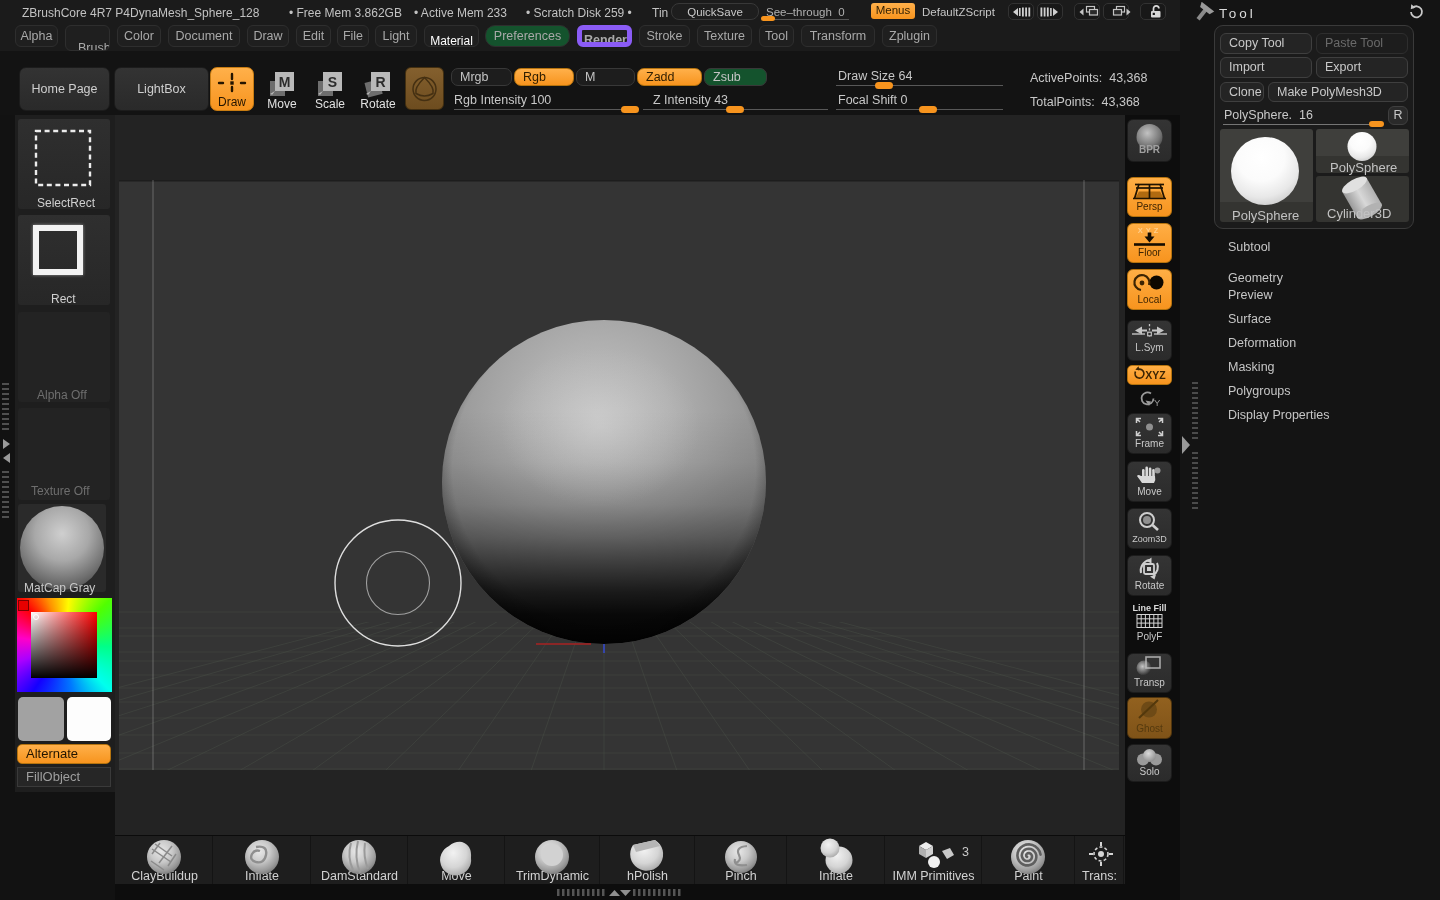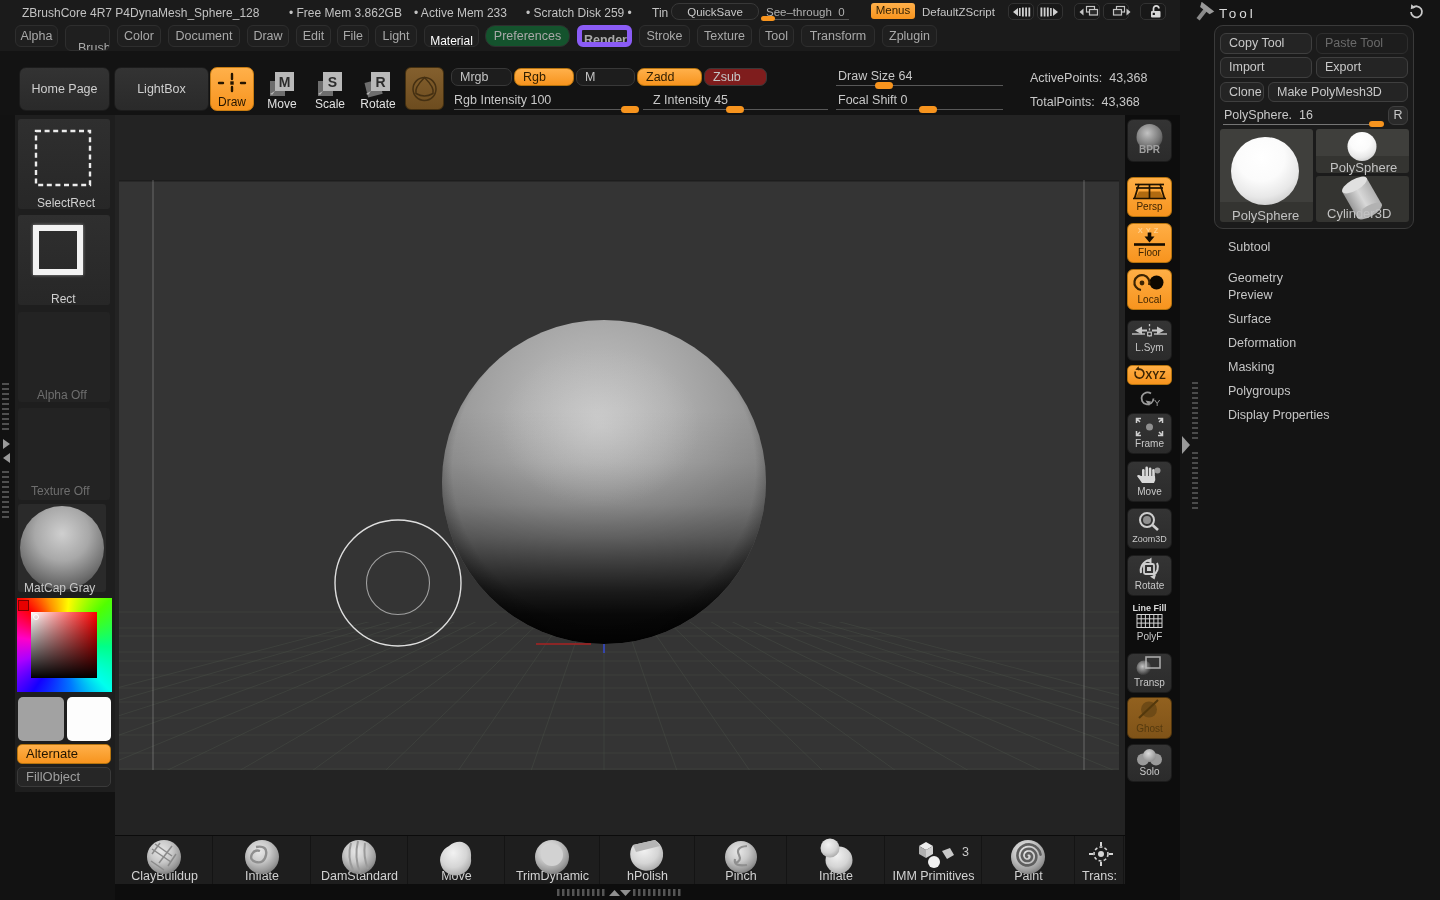--- a/index.html
+++ b/index.html
@@ -103,25 +103,25 @@
 </svg>
 <div style="position:absolute;left:405px;top:67px;width:39px;height:43px;background:linear-gradient(#84602e,#6d4c1f);border:1px solid #432f10;border-radius:6px;color:#c4c4c4;font-size:12.5px;line-height:41px;padding:0 0 0 8px;box-sizing:border-box;white-space:nowrap;overflow:hidden;"></div>
 <svg style="position:absolute;left:405px;top:67px;" width="39" height="43" viewBox="0 0 39 43">
 <circle cx="19.5" cy="22" r="11.5" fill="none" stroke="#453012" stroke-width="1.5"></circle>
 <path d="M19.5 10.5 C26 17 29.5 22 28 26.5 Q19.5 31.5 11 26.5 C9.5 22 13 17 19.5 10.5 Z" fill="none" stroke="#453012" stroke-width="1.5"></path>
 </svg>
 <div style="position:absolute;left:451px;top:68px;width:61px;height:18px;background:#1d1d1d;border:1px solid #383838;border-radius:7px;color:#c4c4c4;font-size:12.5px;line-height:16px;padding:0 0 0 8px;box-sizing:border-box;white-space:nowrap;overflow:hidden;">Mrgb</div>
 <div style="position:absolute;left:514px;top:68px;width:60px;height:18px;background:linear-gradient(#ffb04a,#f7941e);border:1px solid #b5730e;border-radius:7px;color:#2e1d00;font-size:12.5px;line-height:16px;padding:0 0 0 8px;box-sizing:border-box;white-space:nowrap;overflow:hidden;">Rgb</div>
 <div style="position:absolute;left:576px;top:68px;width:59px;height:18px;background:#1d1d1d;border:1px solid #383838;border-radius:7px;color:#c4c4c4;font-size:12.5px;line-height:16px;padding:0 0 0 8px;box-sizing:border-box;white-space:nowrap;overflow:hidden;">M</div>
 <div style="position:absolute;left:637px;top:68px;width:65px;height:18px;background:linear-gradient(#ffb04a,#f7941e);border:1px solid #b5730e;border-radius:7px;color:#2e1d00;font-size:12.5px;line-height:16px;padding:0 0 0 8px;box-sizing:border-box;white-space:nowrap;overflow:hidden;">Zadd</div>
-<div style="position:absolute;left:704px;top:68px;width:63px;height:18px;background:#7f1d1d;border:1px solid #383838;border-radius:7px;color:#c4c4c4;font-size:12.5px;line-height:16px;padding:0 0 0 8px;box-sizing:border-box;white-space:nowrap;overflow:hidden;">Zsub</div>
+<div style="position:absolute;left:704px;top:68px;width:63px;height:18px;background:#14532d;border:1px solid #383838;border-radius:7px;color:#c4c4c4;font-size:12.5px;line-height:16px;padding:0 0 0 8px;box-sizing:border-box;white-space:nowrap;overflow:hidden;">Zsub</div>
 <div style="position:absolute;left:454px;top:93px;color:#c8c8c8;font-size:12.5px;white-space:nowrap;">Rgb Intensity 100</div>
 <div style="position:absolute;left:454px;top:109px;width:184px;height:1px;background:#585858;"></div>
 <div style="position:absolute;left:621px;top:106px;width:18px;height:7px;background:#f7941e;border-radius:4px;"></div>
-<div style="position:absolute;left:653px;top:93px;color:#c8c8c8;font-size:12.5px;white-space:nowrap;">Z Intensity 45</div>
+<div style="position:absolute;left:653px;top:93px;color:#c8c8c8;font-size:12.5px;white-space:nowrap;">Z Intensity 43</div>
 <div style="position:absolute;left:643px;top:109px;width:185px;height:1px;background:#585858;"></div>
 <div style="position:absolute;left:726px;top:106px;width:18px;height:7px;background:#f7941e;border-radius:4px;"></div>
 <div style="position:absolute;left:838px;top:69px;color:#c8c8c8;font-size:12.5px;white-space:nowrap;">Draw Size 64</div>
 <div style="position:absolute;left:836px;top:85px;width:167px;height:1px;background:#585858;"></div>
 <div style="position:absolute;left:875px;top:82px;width:18px;height:7px;background:#f7941e;border-radius:4px;"></div>
 <div style="position:absolute;left:838px;top:93px;color:#c8c8c8;font-size:12.5px;white-space:nowrap;">Focal Shift 0</div>
 <div style="position:absolute;left:836px;top:109px;width:167px;height:1px;background:#585858;"></div>
 <div style="position:absolute;left:919px;top:106px;width:18px;height:7px;background:#f7941e;border-radius:4px;"></div>
 <div style="position:absolute;left:1030px;top:71px;color:#c8c8c8;font-size:12.5px;white-space:nowrap;">ActivePoints:&nbsp; 43,368</div>
 <div style="position:absolute;left:1030px;top:95px;color:#c8c8c8;font-size:12.5px;white-space:nowrap;">TotalPoints:&nbsp; 43,368</div>
@@ -154,21 +154,21 @@
 <div style="position:absolute;left:24px;top:581px;color:#c8c8c8;font-size:12px;white-space:nowrap;">MatCap Gray</div>
 <div style="position:absolute;left:17px;top:598px;width:95px;height:94px;
 background:conic-gradient(from 315deg, #ff0004 0%, #ff9000 7%, #fffb00 14%, #51ff00 25%, #00ff88 38%, #00ffee 50%, #0077ff 60%, #1400ff 72%, #ab00ff 82%, #ff00c8 90%, #ff0004 100%);"></div>
 <div style="position:absolute;left:31px;top:612px;width:66px;height:66px;
 background:linear-gradient(to top, #000, rgba(0,0,0,0) ), linear-gradient(to right, #fff, #f00);"></div>
 <div style="position:absolute;left:18px;top:600px;width:11px;height:11px;background:#e80000;border:1.5px solid #7e0000;"></div>
 <div style="position:absolute;left:33px;top:614px;width:6px;height:6px;border:1.5px solid #fff;border-radius:50%;"></div>
 <div style="position:absolute;left:18px;top:697px;width:46px;height:44px;background:#a2a2a2;border-radius:5px;"></div>
 <div style="position:absolute;left:67px;top:697px;width:44px;height:44px;background:#fdfdfd;border-radius:5px;"></div>
 <div style="position:absolute;left:17px;top:744px;width:94px;height:20px;background:linear-gradient(#ffb04a,#f7941e);border:1px solid #b5730e;border-radius:5px;color:#221500;font-size:13px;line-height:18px;padding:0 0 0 8px;box-sizing:border-box;white-space:nowrap;overflow:hidden;">Alternate</div>
-<div style="position:absolute;left:17px;top:767px;width:94px;height:20px;background:#262626;border:1px solid #3a3a3a;border-radius:5px;color:#9f9f9f;font-size:13px;line-height:18px;padding:0 0 0 8px;box-sizing:border-box;white-space:nowrap;overflow:hidden;">FillObject</div>
+<div style="position:absolute;left:17px;top:767px;width:94px;height:20px;background:#262626;border:1px solid #3a3a3a;border-radius:0;color:#9f9f9f;font-size:13px;line-height:18px;padding:0 0 0 8px;box-sizing:border-box;white-space:nowrap;overflow:hidden;">FillObject</div>
 <svg style="position:absolute;left:1px;top:383px;" width="12" height="140" viewBox="0 0 12 140">
 <g fill="#4f4f4f">
       <rect x="1" y="0" width="7" height="2"></rect>
       <rect x="1" y="5" width="7" height="2"></rect>
       <rect x="1" y="10" width="7" height="2"></rect>
       <rect x="1" y="15" width="7" height="2"></rect>
       <rect x="1" y="20" width="7" height="2"></rect>
       <rect x="1" y="25" width="7" height="2"></rect>
       <rect x="1" y="30" width="7" height="2"></rect>
       <rect x="1" y="35" width="7" height="2"></rect>

